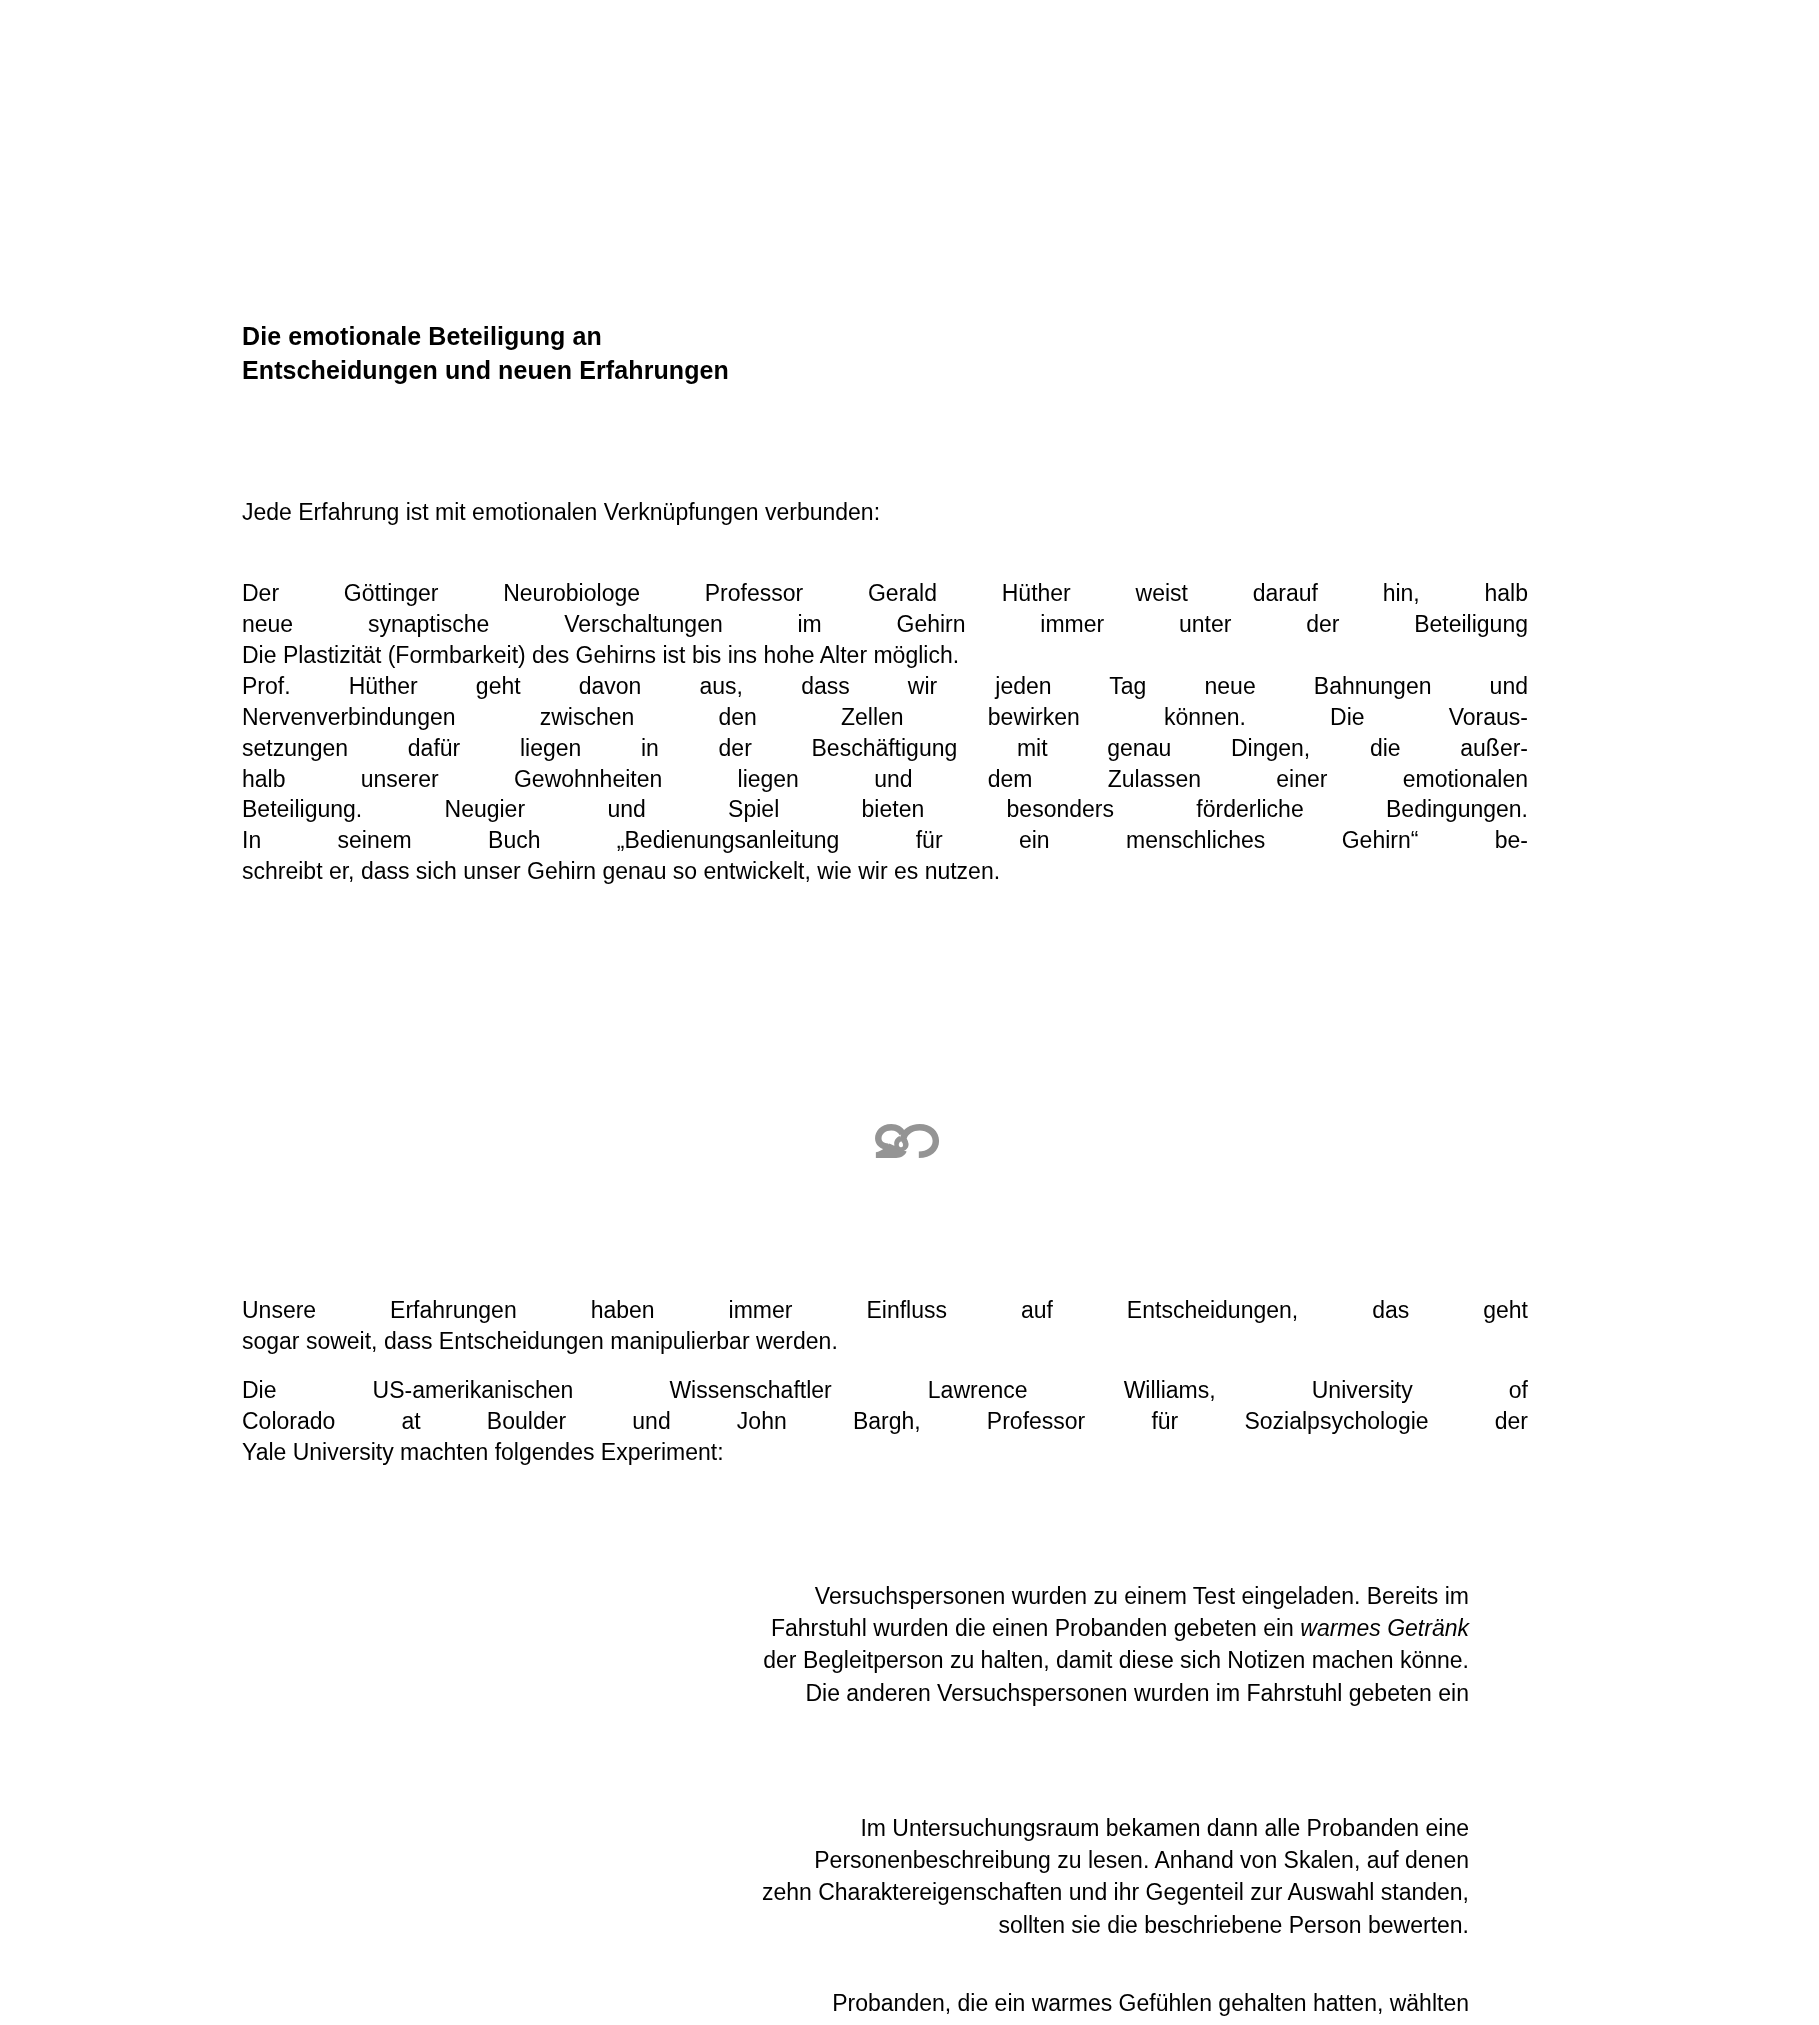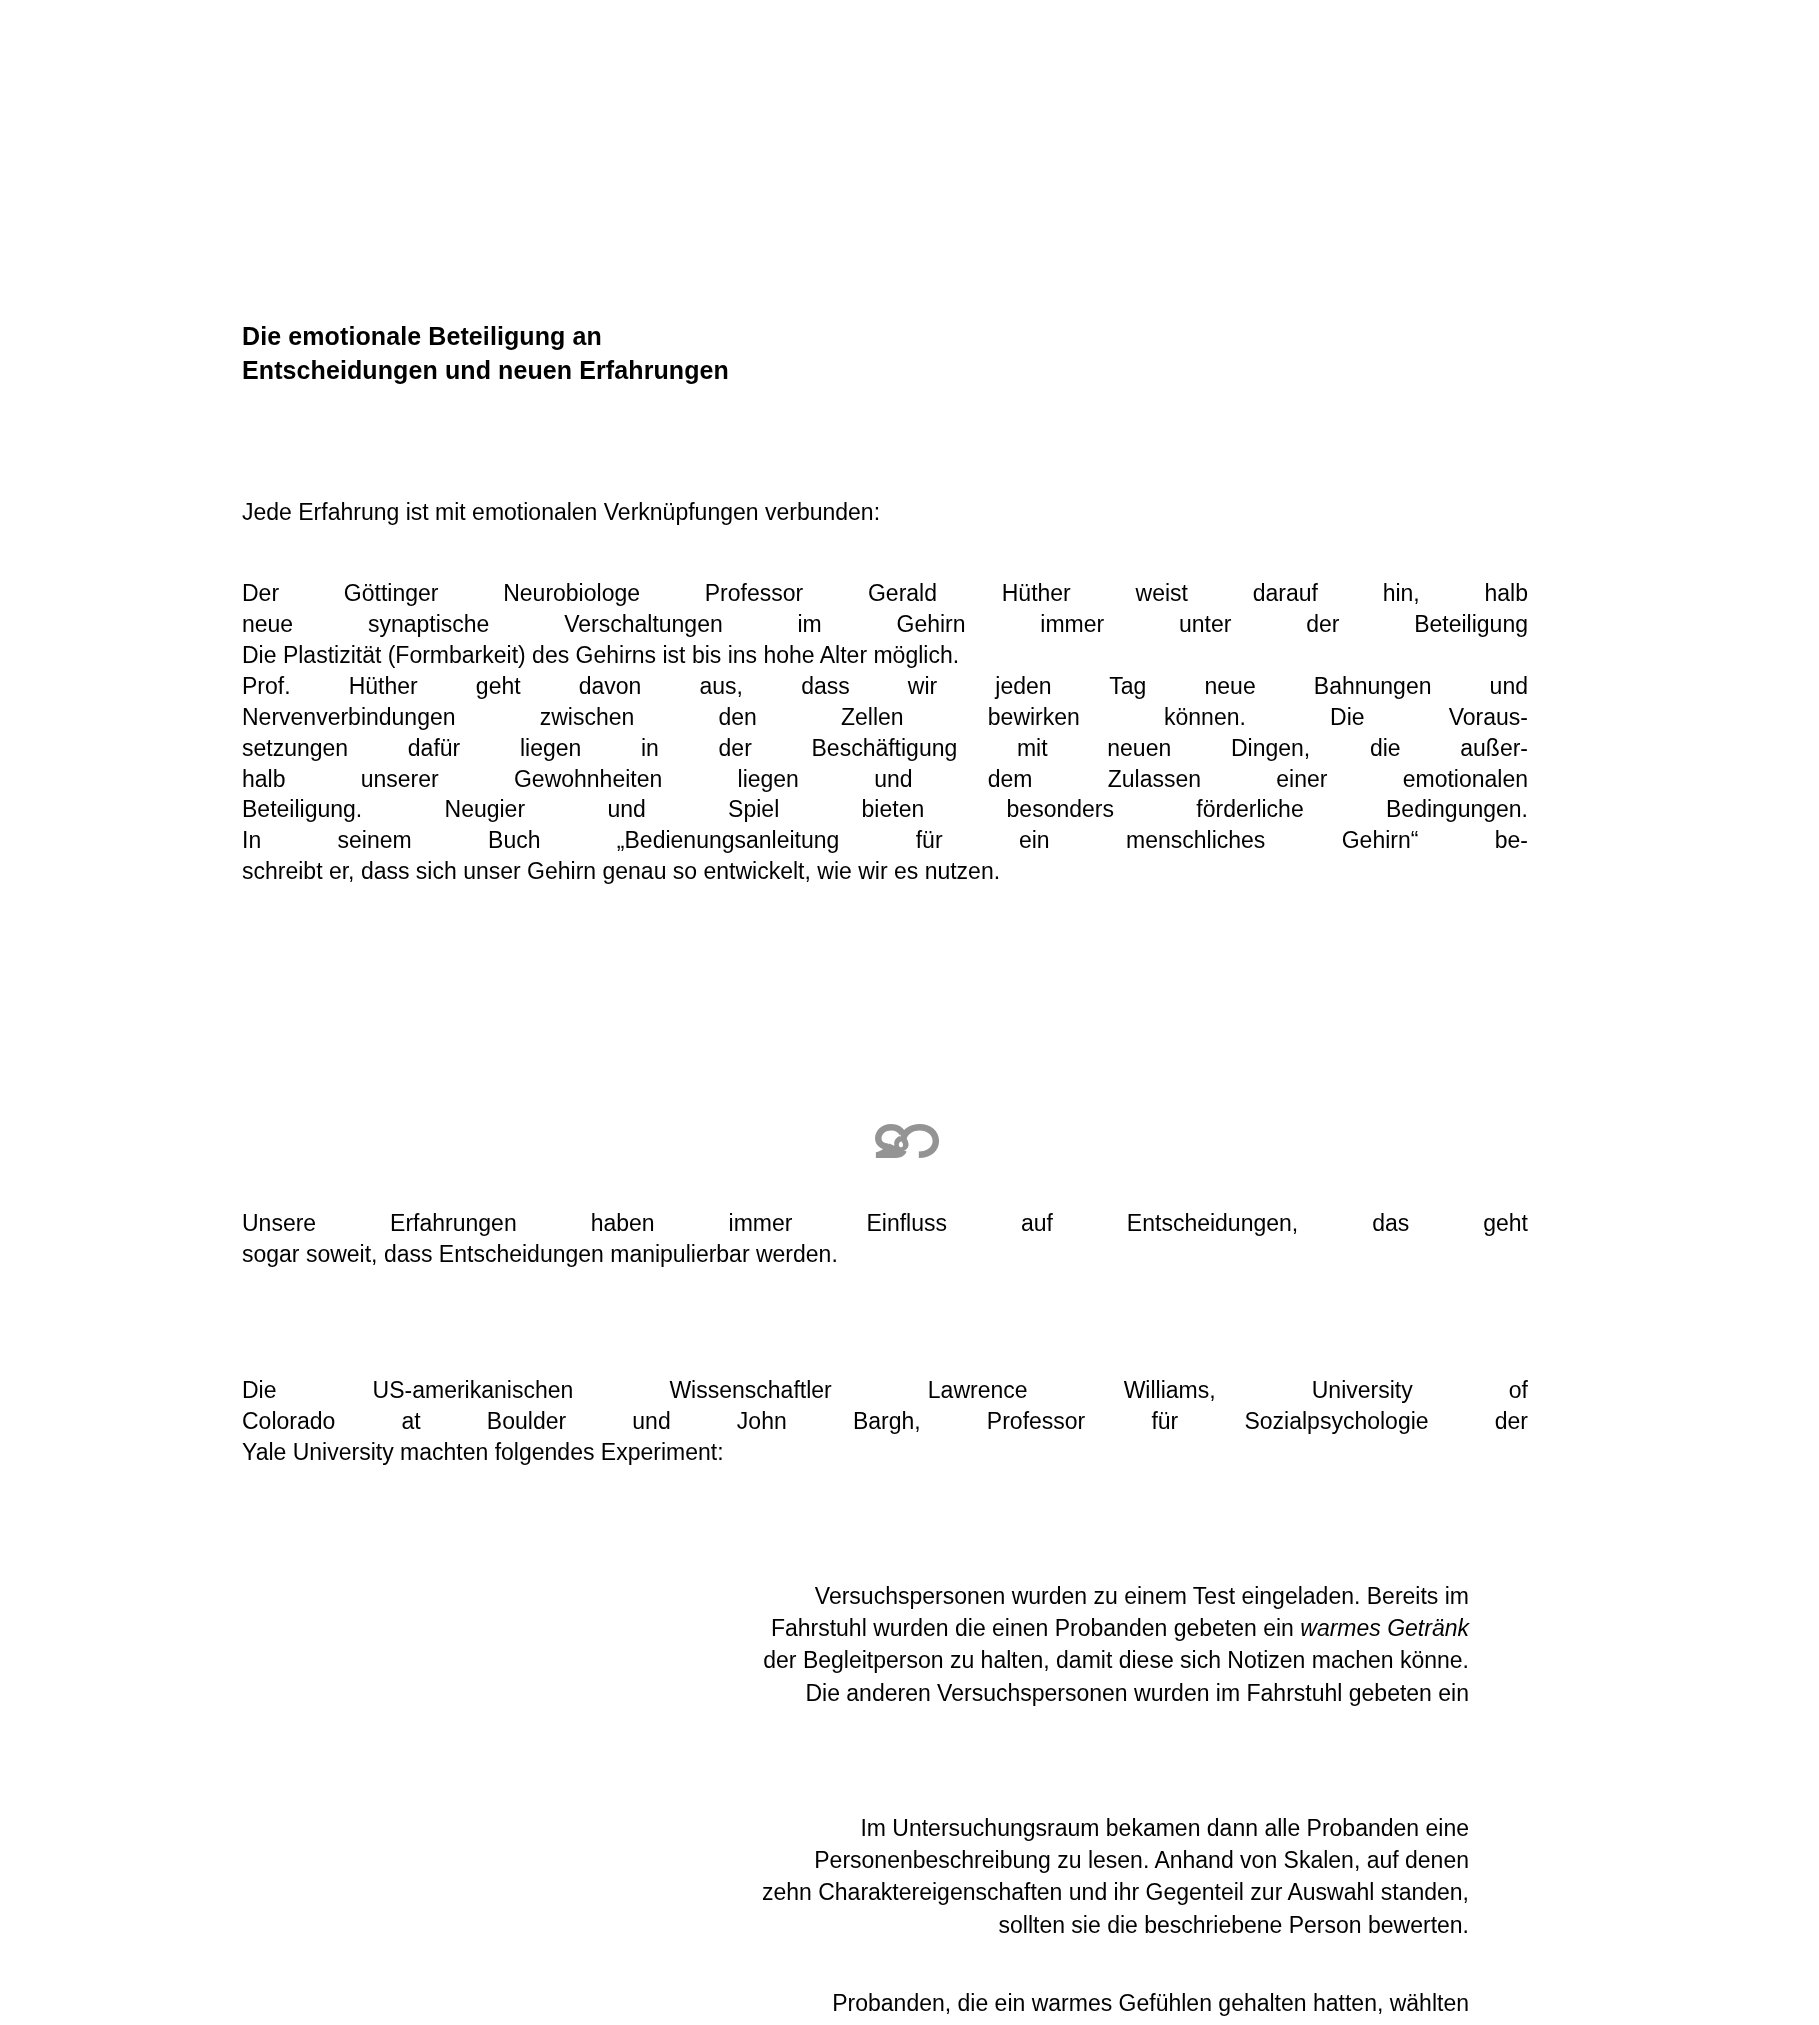--- a/index.html
+++ b/index.html
@@ -40,21 +40,21 @@
   
   .body-block {
     font-size: 23px;
     line-height: 1.345;
     text-align: justify;
     text-justify: inter-word;
     hyphens: manual;
   }
   .lead { top: 497px; }
   .main-para { top: 578px; }
-  .after-orn-1 { top: 1208px; }
+  .after-orn-1 { top: 1295px; }
   .after-orn-2 { top: 1375px; }
 
   .body-block p { margin: 0; }
   
   .jline {
     display: block;
     text-align: justify;
     text-align-last: justify;
     white-space: normal;
   }
@@ -110,21 +110,21 @@
     </p>
   </div>
 
   <div class="frame body-block main-para">
     <p>
       <span class="jline">Der Göttinger Neurobiologe Professor Gerald Hüther weist darauf hin, halb</span>
       <span class="jline">neue synaptische Verschaltungen im Gehirn immer unter der Beteiligung</span>
       <span class="jline last">Die Plastizität (Formbarkeit) des Gehirns ist bis ins hohe Alter möglich.</span>
       <span class="jline">Prof. Hüther geht davon aus, dass wir jeden Tag neue Bahnungen und</span>
       <span class="jline">Nervenverbindungen zwischen den Zellen bewirken können. Die Voraus-</span>
-      <span class="jline">setzungen dafür liegen in der Beschäftigung mit neuen Dingen, die außer-</span>
+      <span class="jline">setzungen dafür liegen in der Beschäftigung mit genau Dingen, die außer-</span>
       <span class="jline">halb unserer Gewohnheiten liegen und dem Zulassen einer emotionalen</span>
       <span class="jline">Beteiligung. Neugier und Spiel bieten besonders förderliche Bedingungen.</span>
       <span class="jline">In seinem Buch „Bedienungsanleitung für ein menschliches Gehirn“ be-</span>
       <span class="jline last">schreibt er, dass sich unser Gehirn genau so entwickelt, wie wir es nutzen.</span>
     </p>
   </div>
 
   <div class="ornament">
     <span>
       <svg width="77" height="61" viewBox="0 0 190 150" aria-hidden="true">

